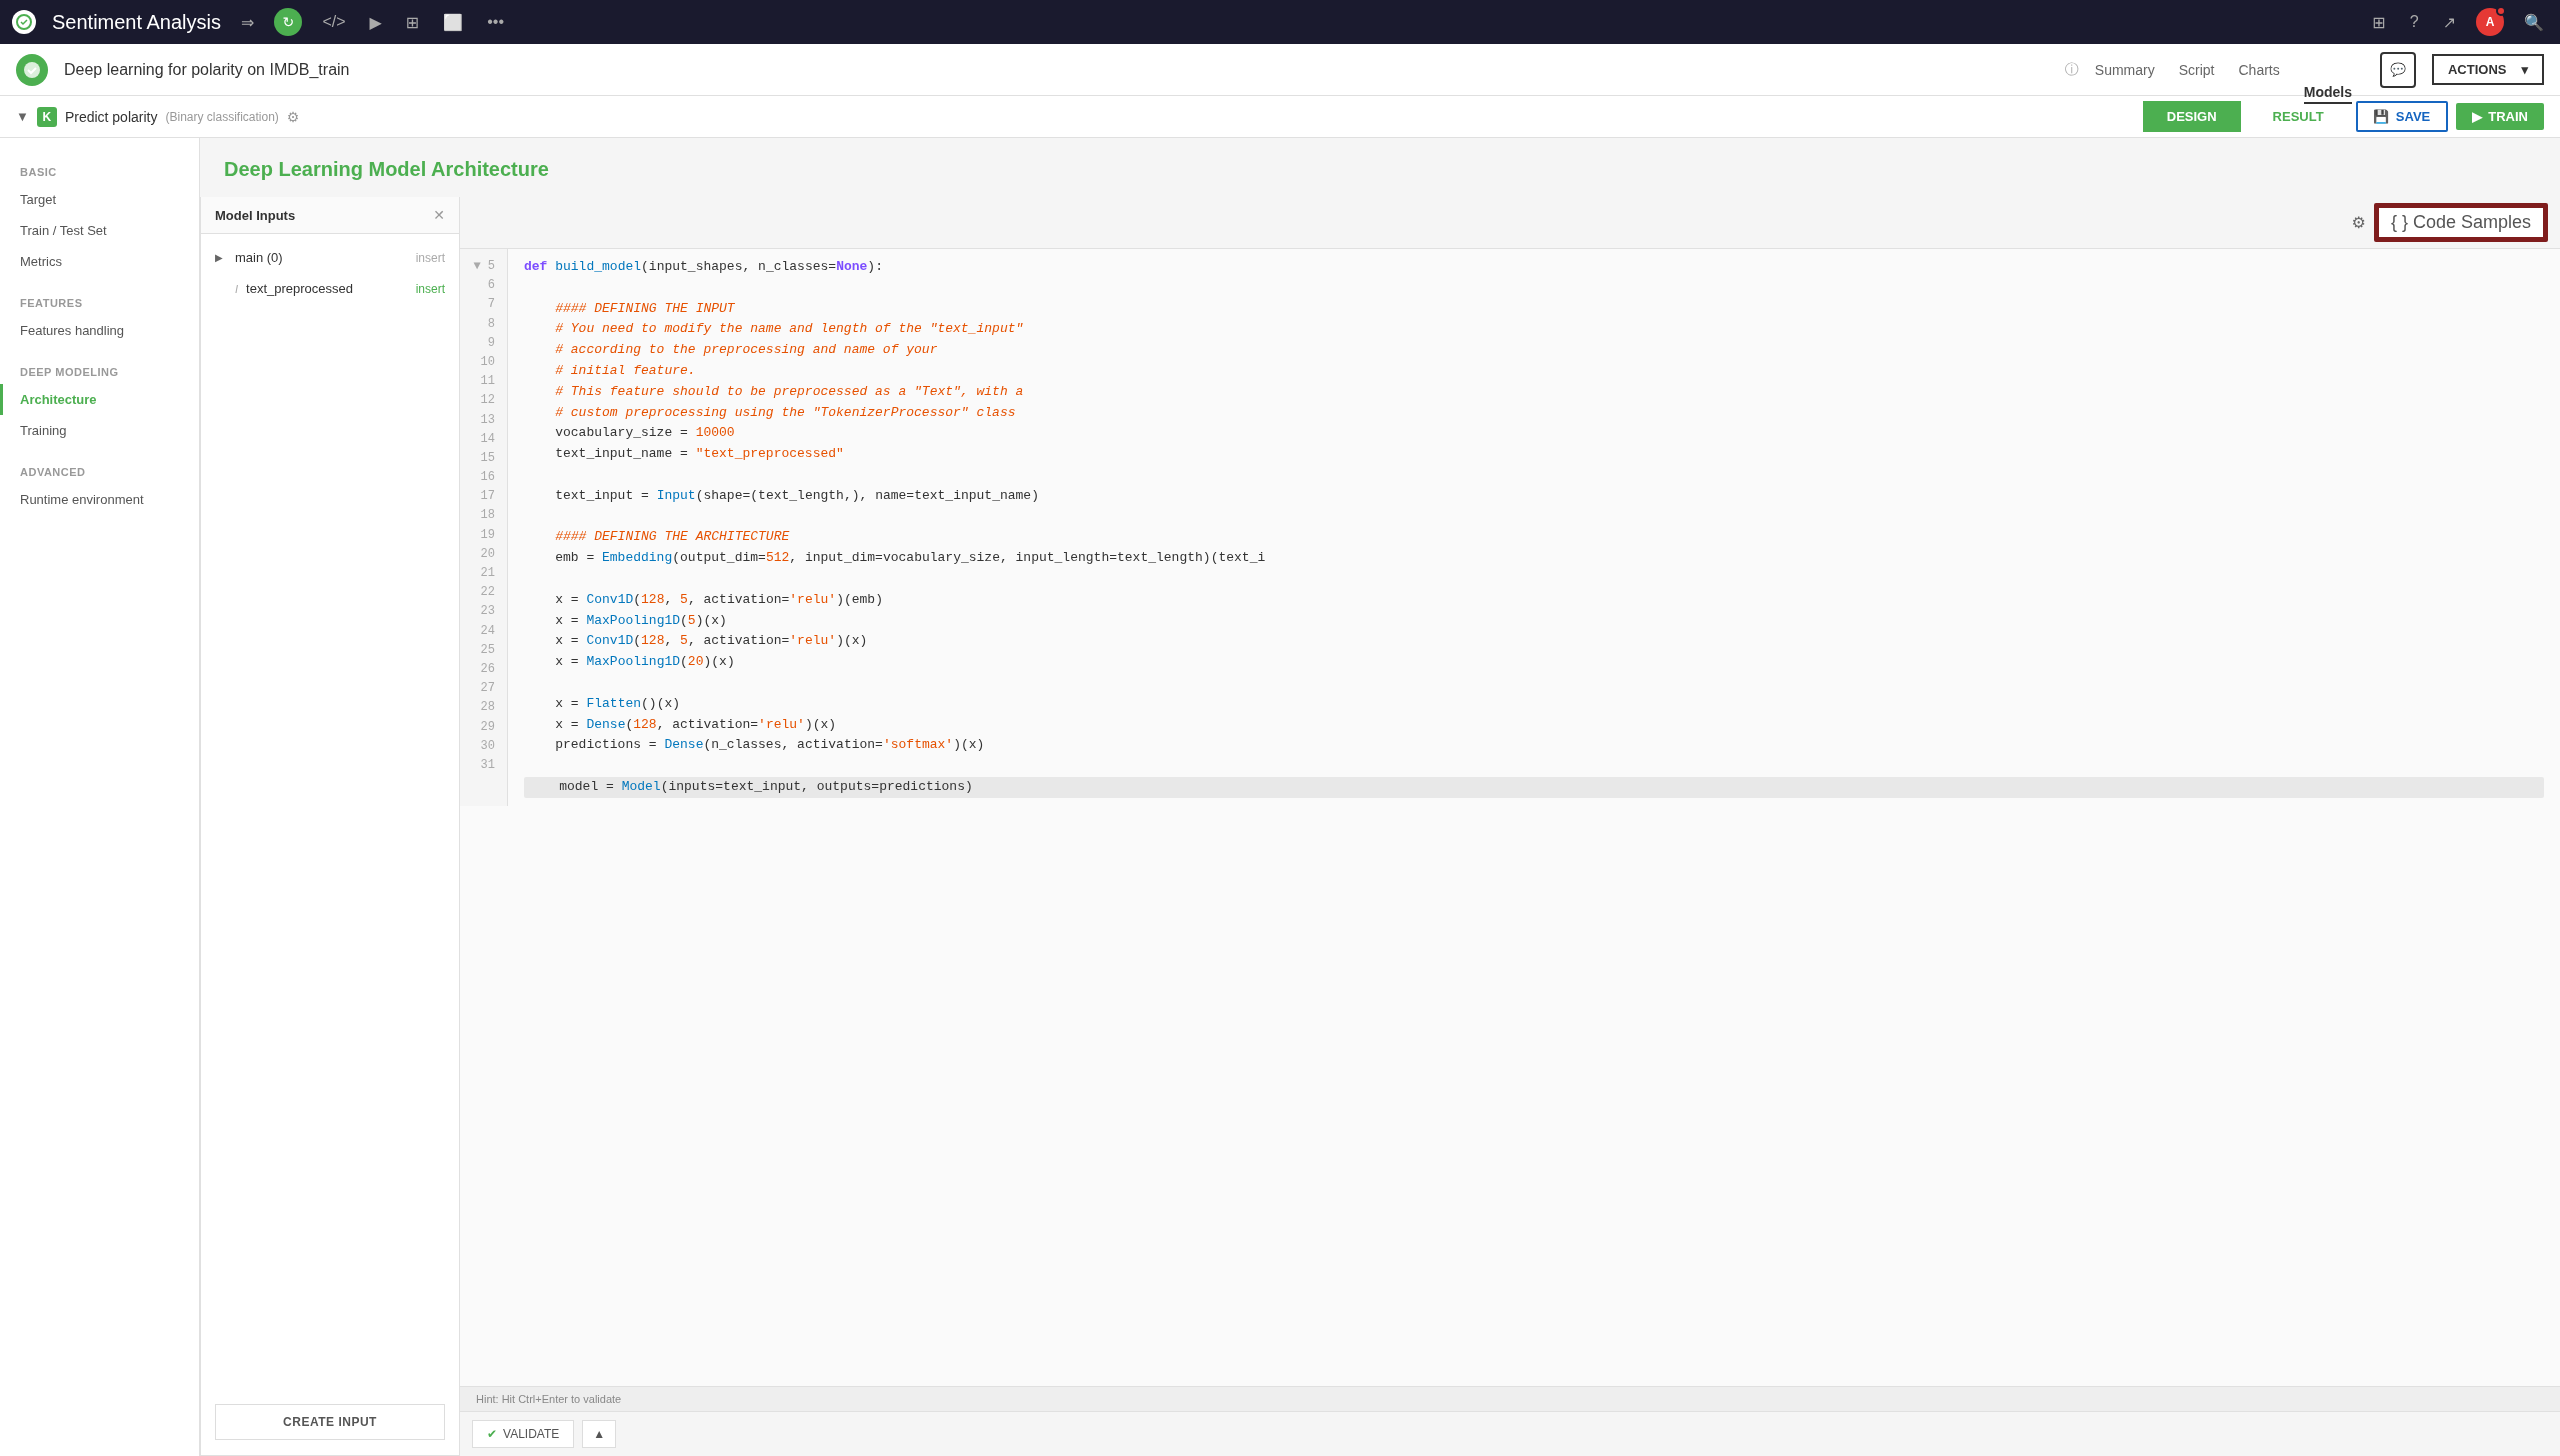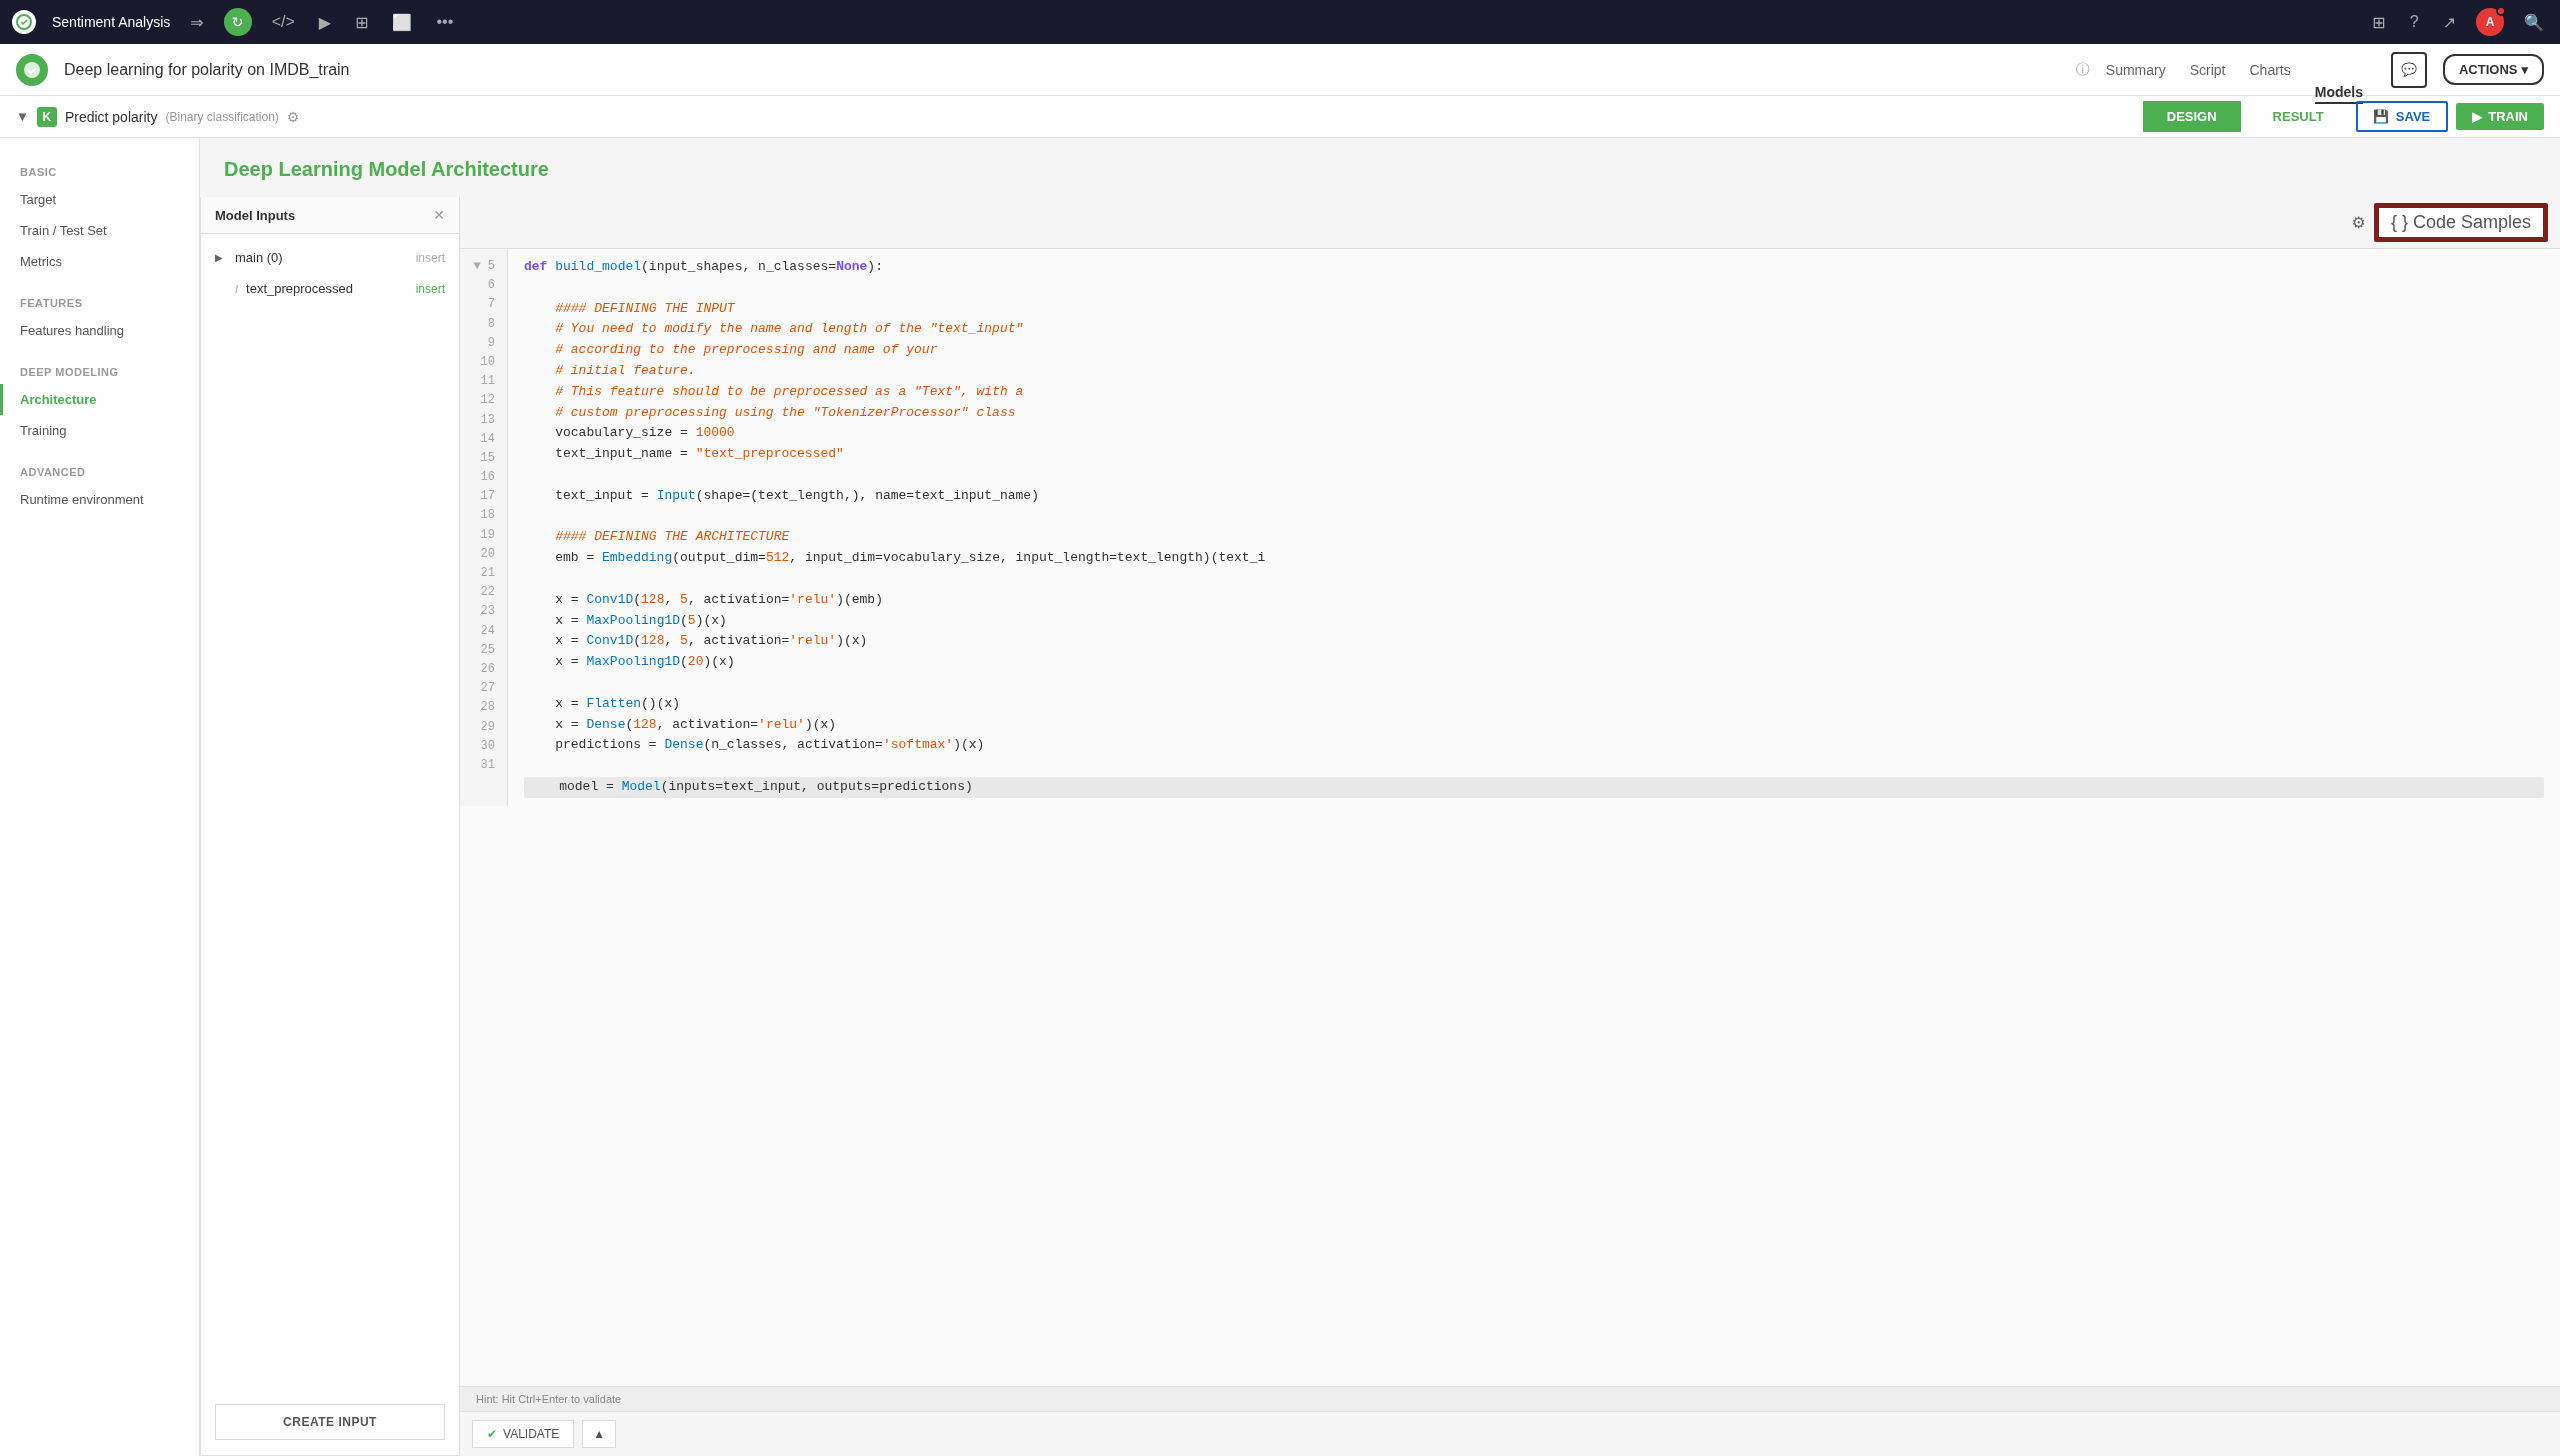--- a/index.html
+++ b/index.html
@@ -10,21 +10,21 @@
       background: #1a1a2e;
       height: 44px;
       display: flex;
       align-items: center;
       padding: 0 12px;
       gap: 16px;
       color: #ccc;
     }
     .top-nav .logo { width: 24px; height: 24px; background: #fff; border-radius: 50%; display: flex; align-items: center; justify-content: center; }
     .top-nav .logo svg { width: 16px; height: 16px; }
-    .top-nav .app-name { color: #fff; font-size: 14px; font-weight: 500; }
+    .top-nav .app-name { color: #fff; font-size: 20px; font-weight: 500; }
     .top-nav .nav-icon { color: #aaa; font-size: 16px; cursor: pointer; padding: 4px; }
     .top-nav .green-circle { width: 28px; height: 28px; background: #4caf50; border-radius: 50%; display: flex; align-items: center; justify-content: center; color: #fff; font-size: 14px; }
     .top-nav .spacer { flex: 1; }
     .top-nav .right-icons { display: flex; align-items: center; gap: 16px; }
     .top-nav .avatar { width: 28px; height: 28px; background: #e53935; border-radius: 50%; display: flex; align-items: center; justify-content: center; color: #fff; font-size: 12px; font-weight: bold; position: relative; }
     .top-nav .avatar .badge { position: absolute; top: -2px; right: -2px; width: 10px; height: 10px; background: #e53935; border-radius: 50%; border: 2px solid #1a1a2e; }
 
     
     .sub-nav {
       background: #fff;
@@ -35,21 +35,21 @@
       border-bottom: 1px solid #e0e0e0;
       gap: 16px;
     }
     .sub-nav .project-logo { width: 32px; height: 32px; background: #4caf50; border-radius: 50%; display: flex; align-items: center; justify-content: center; }
     .sub-nav .project-name { font-size: 16px; font-weight: 500; color: #333; flex: 1; }
     .sub-nav .info-icon { color: #aaa; font-size: 14px; }
     .sub-nav .nav-links { display: flex; gap: 24px; align-items: center; }
     .sub-nav .nav-link { color: #666; font-size: 14px; cursor: pointer; padding: 4px 0; }
     .sub-nav .nav-link.active { color: #333; font-weight: 600; border-bottom: 2px solid #333; padding-bottom: 2px; margin-top: 44px; }
     .sub-nav .comment-btn { width: 36px; height: 36px; border: 2px solid #333; border-radius: 4px; display: flex; align-items: center; justify-content: center; cursor: pointer; }
-    .sub-nav .actions-btn { border: 2px solid #333; padding: 6px 14px; border-radius: 12px; font-size: 13px; font-weight: 600; cursor: pointer; display: flex; align-items: center; gap: 4px; text-align: center; }
+    .sub-nav .actions-btn { border: 2px solid #333; padding: 6px 14px; border-radius: 0; font-size: 13px; font-weight: 600; cursor: pointer; display: flex; align-items: center; gap: 15px; text-align: center; }
 
     
     .breadcrumb-bar {
       background: #fff;
       height: 42px;
       display: flex;
       align-items: center;
       padding: 0 16px;
       border-bottom: 1px solid #e0e0e0;
       gap: 8px;

